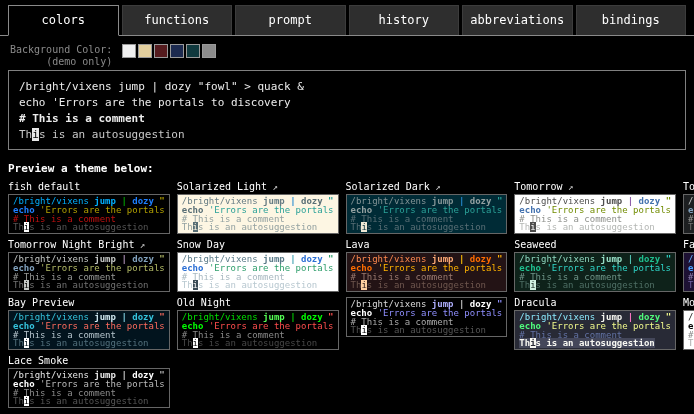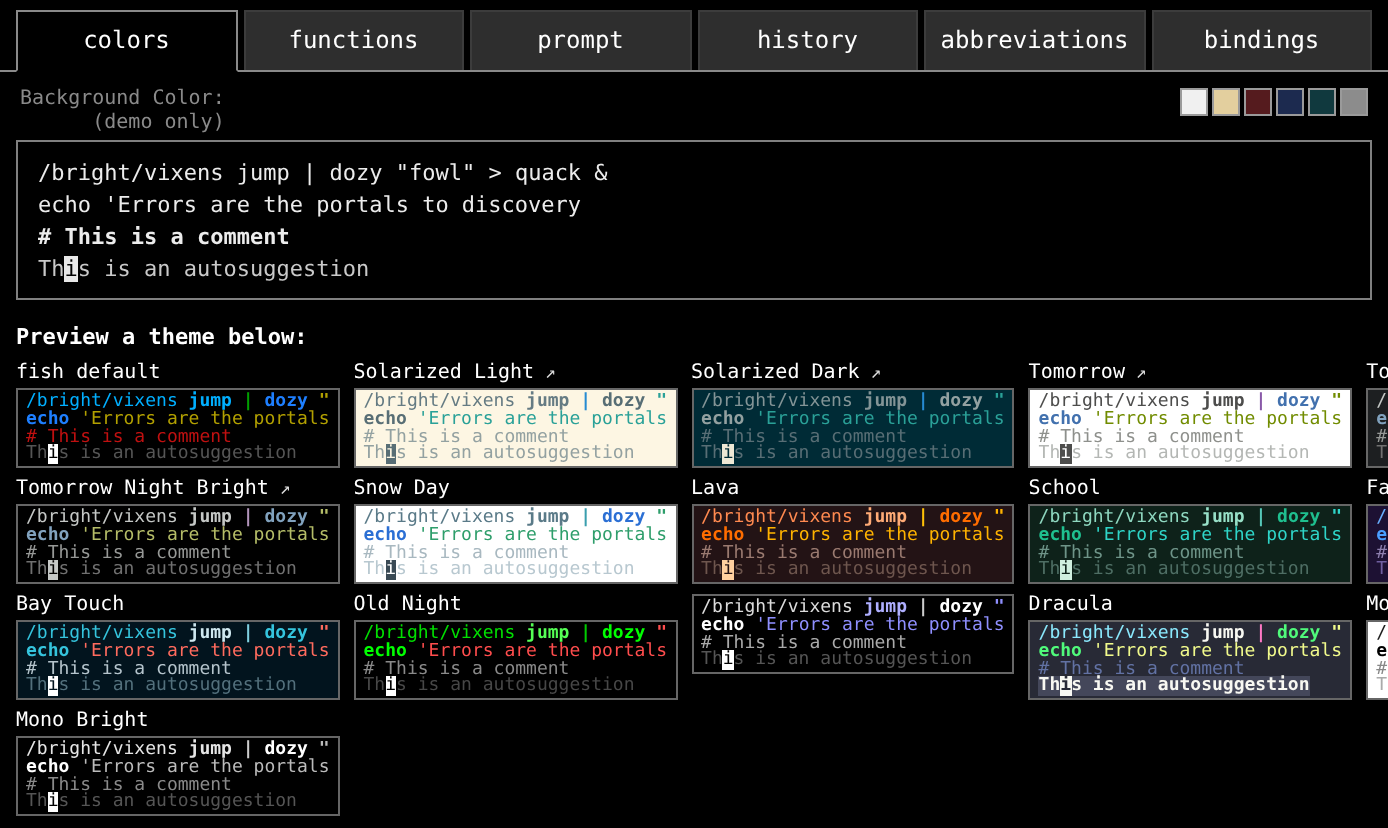--- a/index.html
+++ b/index.html
@@ -9,21 +9,21 @@
   
   .tab-bar { display:flex; align-items:flex-end; gap:3px; padding:5px 8px 0 8px;
              border-bottom:1px solid #8a8a8a; }
   .tab { flex:1; text-align:center; padding:7px 0 8px; background:#2e2e2e; color:#fff;
          font-size:12px; border:1px solid #3c3c3c; border-bottom:none; cursor:pointer;
          white-space:nowrap; overflow:hidden; }
   .tab.active { background:#000; border:1px solid #8a8a8a; border-bottom:1px solid #000;
                 margin-bottom:-1px; }
 
   
-  .bgpicker { display:flex; justify-content:space-between; align-items:flex-start; gap:8px;
+  .bgpicker { display:flex; justify-content:flex-start; align-items:flex-start; gap:8px;
               margin:8px 10px 2px 10px; }
   .bgpicker-labels { text-align:right; color:#8a8a8a; font-size:10px; line-height:12px; }
   .swatches { display:flex; }
   .swatch { width:14px; height:14px; border:1px solid #9a9a9a; margin-left:2px; cursor:pointer; }
 
   
   .terminal-preview { margin:2px 8px 0 8px; border:1px solid #808080; background:#000;
                       padding:8px 10px; position:relative; height:80px;
                       font-size:11px; line-height:16px; color:#ececec; }
   .tline { white-space:pre-wrap; }
@@ -145,39 +145,39 @@
     <div class="theme-card">
       <div class="theme-title">Lava</div>
       <div class="theme-box" style="background: rgb(35, 19, 21);">
         <div><span style="color: rgb(255, 138, 80);">/bright/vixens</span> <span style="color: rgb(255, 171, 118); font-weight: bold;">jump</span> <span style="color: rgb(255, 193, 7); font-weight: bold;">|</span> <span style="color: rgb(255, 109, 0); font-weight: bold;">dozy</span> <span style="color: rgb(255, 179, 0); font-weight: bold;">"</span></div>
         <div><span style="color: rgb(255, 109, 0); font-weight: bold;">echo</span> <span style="color: rgb(255, 179, 0);">'Errors are the portals</span></div>
         <div><span style="color: rgb(154, 122, 112);"># This is a comment</span></div>
         <div><span><span style="color: rgb(110, 86, 78);">Th</span><span style="color: rgb(35, 19, 21); background: rgb(255, 208, 160);">i</span><span style="color: rgb(110, 86, 78);">s is an autosuggestion</span></span></div>
       </div>
     </div>
     <div class="theme-card">
-      <div class="theme-title">School</div>
+      <div class="theme-title">Seaweed</div>
       <div class="theme-box" style="background: rgb(14, 34, 26);">
         <div><span style="color: rgb(143, 216, 192);">/bright/vixens</span> <span style="color: rgb(152, 224, 200); font-weight: bold;">jump</span> <span style="color: rgb(86, 200, 184); font-weight: bold;">|</span> <span style="color: rgb(31, 191, 143); font-weight: bold;">dozy</span> <span style="color: rgb(47, 213, 200); font-weight: bold;">"</span></div>
         <div><span style="color: rgb(31, 191, 143); font-weight: bold;">echo</span> <span style="color: rgb(47, 213, 200);">'Errors are the portals</span></div>
         <div><span style="color: rgb(110, 148, 136);"># This is a comment</span></div>
         <div><span><span style="color: rgb(78, 110, 100);">Th</span><span style="color: rgb(14, 34, 26); background: rgb(208, 240, 224);">i</span><span style="color: rgb(78, 110, 100);">s is an autosuggestion</span></span></div>
       </div>
     </div>
     <div class="theme-card">
       <div class="theme-title">Fairground</div>
       <div class="theme-box" style="background: rgb(29, 17, 51);">
         <div><span style="color: rgb(106, 176, 255);">/bright/vixens</span>    </div>
         <div><span style="color: rgb(74, 159, 255); font-weight: bold;">echo</span> </div>
         <div><span style="color: rgb(141, 127, 174);"># This is a comment</span></div>
         <div><span><span style="color: rgb(111, 95, 160);">Th</span></span></div>
       </div>
     </div>
     <div class="theme-card">
-      <div class="theme-title">Bay Touch</div>
+      <div class="theme-title">Bay Preview</div>
       <div class="theme-box" style="background: rgb(2, 20, 30);">
         <div><span style="color: rgb(53, 196, 221);">/bright/vixens</span> <span style="color: rgb(207, 232, 240); font-weight: bold;">jump</span> <span style="color: rgb(127, 208, 224); font-weight: bold;">|</span> <span style="color: rgb(53, 196, 221); font-weight: bold;">dozy</span> <span style="color: rgb(255, 107, 94); font-weight: bold;">"</span></div>
         <div><span style="color: rgb(53, 196, 221); font-weight: bold;">echo</span> <span style="color: rgb(255, 107, 94);">'Errors are the portals</span></div>
         <div><span style="color: rgb(181, 196, 204);"># This is a comment</span></div>
         <div><span><span style="color: rgb(83, 112, 124);">Th</span><span style="color: rgb(2, 20, 30); background: rgb(255, 255, 255);">i</span><span style="color: rgb(83, 112, 124);">s is an autosuggestion</span></span></div>
       </div>
     </div>
     <div class="theme-card">
       <div class="theme-title">Old Night</div>
       <div class="theme-box" style="background: rgb(0, 0, 0);">
@@ -207,21 +207,21 @@
     <div class="theme-card">
       <div class="theme-title">Mono Lace</div>
       <div class="theme-box" style="background: rgb(255, 255, 255);">
         <div><span style="color: rgb(26, 26, 26);">/bright/vixens</span>    </div>
         <div><span style="color: rgb(0, 0, 0); font-weight: bold;">echo</span> </div>
         <div><span style="color: rgb(136, 136, 136);"># This is a comment</span></div>
         <div><span><span style="color: rgb(170, 170, 170);">Th</span></span></div>
       </div>
     </div>
     <div class="theme-card">
-      <div class="theme-title">Mono Bright</div>
+      <div class="theme-title">Lace Smoke</div>
       <div class="theme-box" style="background: rgb(0, 0, 0);">
         <div><span style="color: rgb(230, 230, 230);">/bright/vixens</span> <span style="color: rgb(230, 230, 230); font-weight: bold;">jump</span> <span style="color: rgb(204, 204, 204); font-weight: bold;">|</span> <span style="color: rgb(255, 255, 255); font-weight: bold;">dozy</span> <span style="color: rgb(187, 187, 187); font-weight: bold;">"</span></div>
         <div><span style="color: rgb(255, 255, 255); font-weight: bold;">echo</span> <span style="color: rgb(187, 187, 187);">'Errors are the portals</span></div>
         <div><span style="color: rgb(138, 138, 138);"># This is a comment</span></div>
         <div><span><span style="color: rgb(85, 85, 85);">Th</span><span style="color: rgb(0, 0, 0); background: rgb(255, 255, 255);">i</span><span style="color: rgb(85, 85, 85);">s is an autosuggestion</span></span></div>
       </div>
     </div>
   </div>
 
 </body></html>

